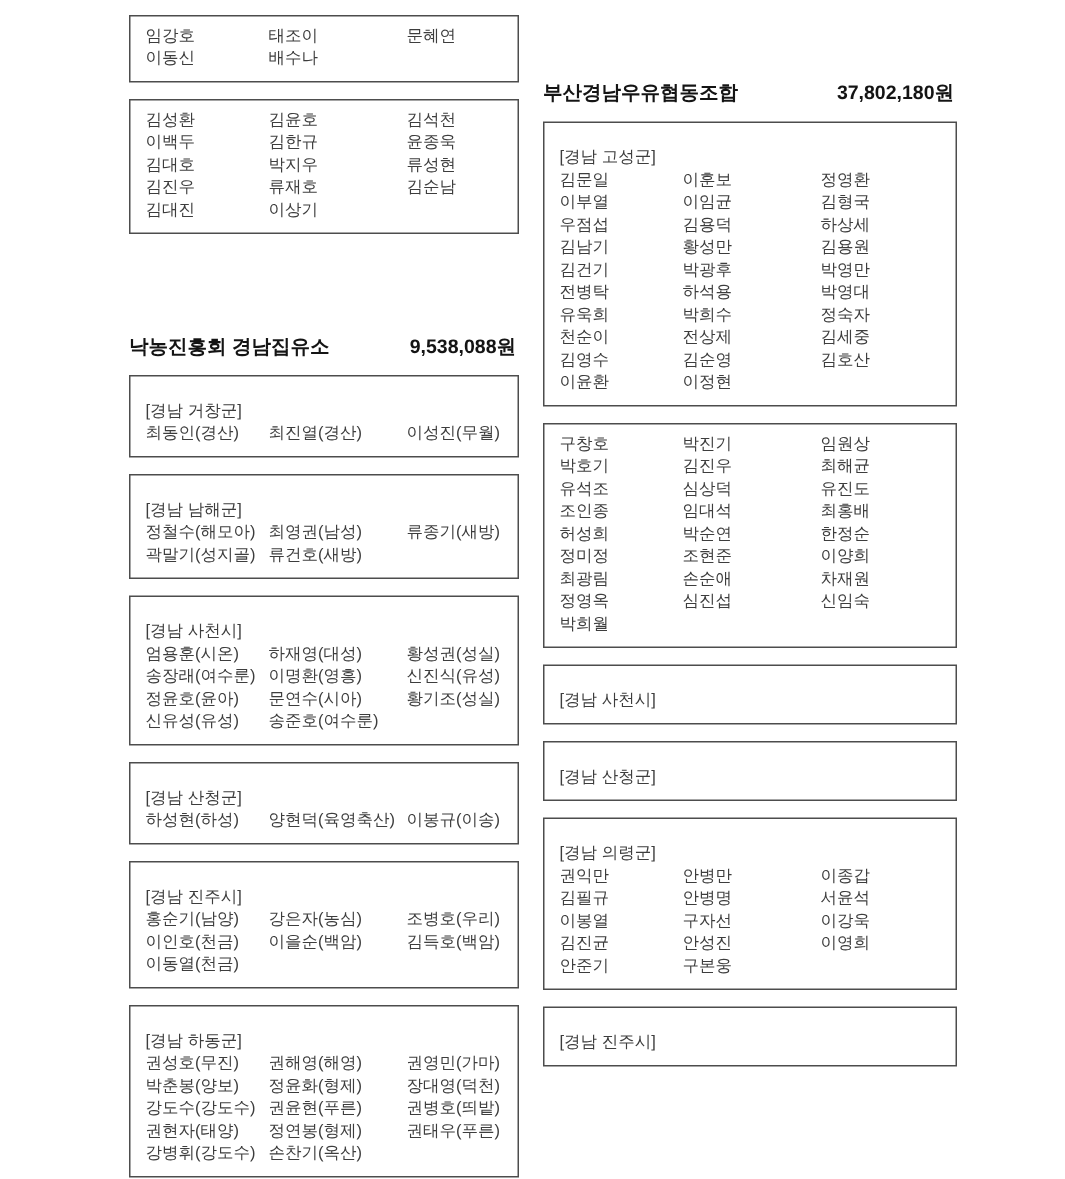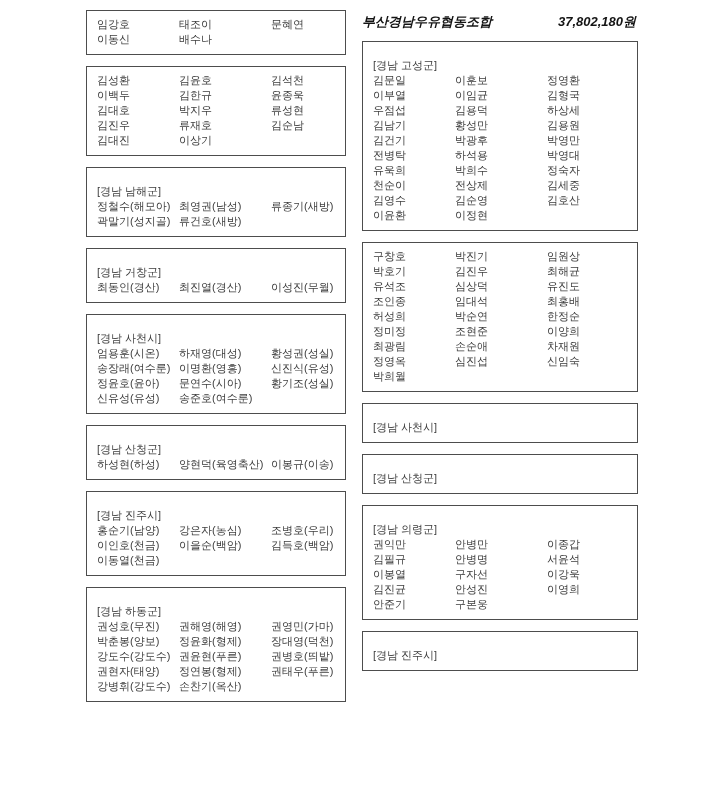--- a/index.html
+++ b/index.html
@@ -11,22 +11,22 @@
   .page { position:relative; width:710px; height:612px; background:#fff; }
   .col { position:absolute; display:flex; flex-direction:column; }
   .col-left  { left:86px;  top:10px; width:260px; }
   .col-right { left:362px; top:5px;  width:276px; }
 
   .section-header {
     display:flex; justify-content:space-between; align-items:baseline;
     font-size:13px; font-weight:bold; color:#141414;
     margin:15px 2px 10px 0;
   }
-  .col > .section-header:first-child { margin-top:8px;font-style:italic; }
-  .section-amount { font-weight:bold; }
+  .col > .section-header:first-child { margin-top:8px; }
+  .section-amount { font-weight:bold;margin-top:40px; }
 
   .region-box {
     border:1px solid #4d4d4d;
     padding:6px 10px 7px 10px;
     margin-bottom:11px;
     background:#fff;
   }
   .region-label {
     font-size:11px; line-height:15px; color:#3d3d3d;
     white-space:nowrap;
@@ -67,36 +67,40 @@
           <span class="name">김대호</span>
           <span class="name">박지우</span>
           <span class="name">류성현</span>
           <span class="name">김진우</span>
           <span class="name">류재호</span>
           <span class="name">김순남</span>
           <span class="name">김대진</span>
           <span class="name">이상기</span>
         </div>
       </div>
+      <div class="section-header">
+        <span class="section-title">낙농진흥회 경남집유소</span>
+        <span class="section-amount">9,538,088원</span>
+      </div>
+      <div class="region-box">
+        <div class="region-label">[경남 거창군]</div>
+        <div class="name-grid">
+          <span class="name">최동인(경산)</span>
+          <span class="name">최진열(경산)</span>
+          <span class="name">이성진(무월)</span>
+        </div>
+      </div>
       <div class="region-box">
         <div class="region-label">[경남 남해군]</div>
         <div class="name-grid">
           <span class="name">정철수(해모아)</span>
           <span class="name">최영권(남성)</span>
           <span class="name">류종기(새방)</span>
           <span class="name">곽말기(성지골)</span>
           <span class="name">류건호(새방)</span>
-        </div>
-      </div>
-      <div class="region-box">
-        <div class="region-label">[경남 거창군]</div>
-        <div class="name-grid">
-          <span class="name">최동인(경산)</span>
-          <span class="name">최진열(경산)</span>
-          <span class="name">이성진(무월)</span>
         </div>
       </div>
       <div class="region-box">
         <div class="region-label">[경남 사천시]</div>
         <div class="name-grid">
           <span class="name">엄용훈(시온)</span>
           <span class="name">하재영(대성)</span>
           <span class="name">황성권(성실)</span>
           <span class="name">송장래(여수룬)</span>
           <span class="name">이명환(영흥)</span>

